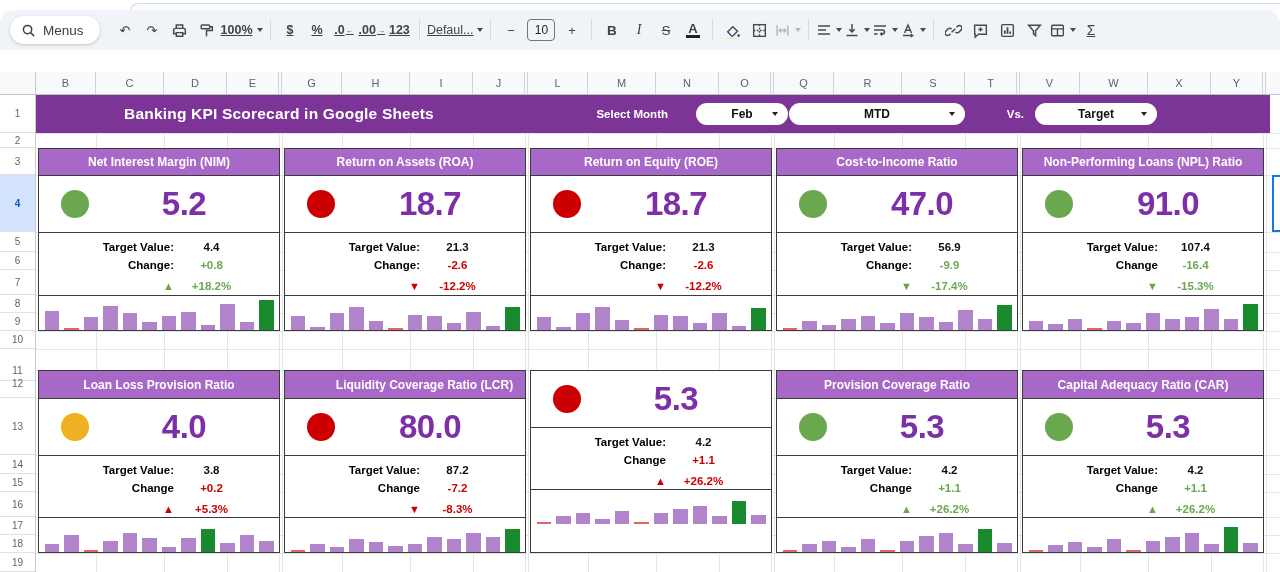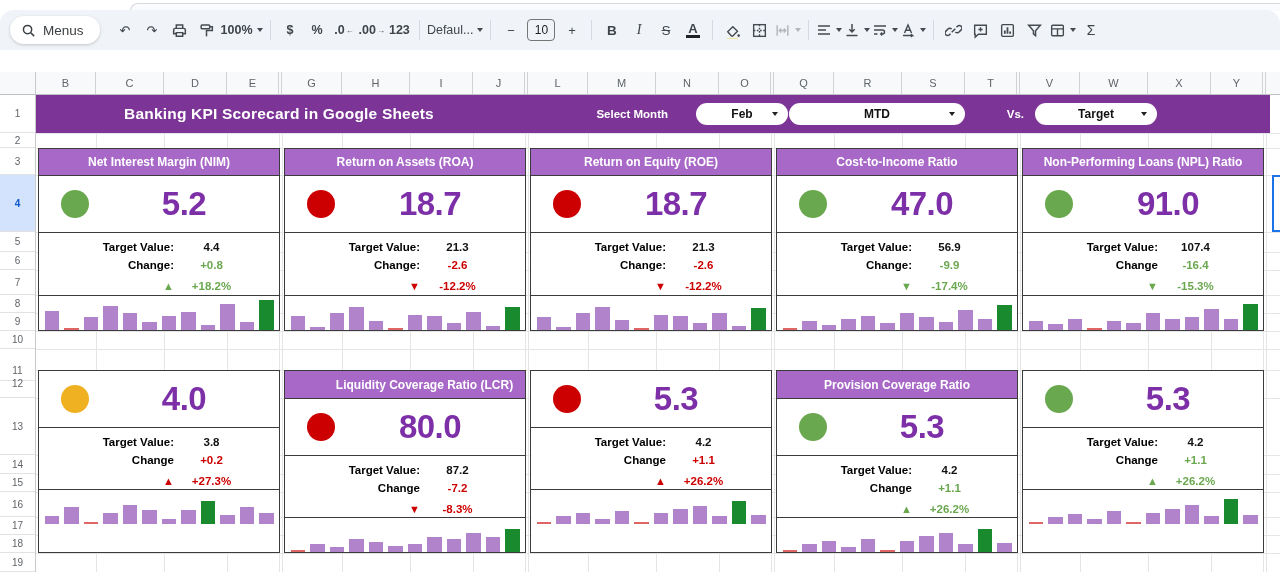--- a/index.html
+++ b/index.html
@@ -13,21 +13,21 @@
 
   
   .toolbar{position:absolute;left:0;top:10px;width:1280px;height:40px;background:#f0f4f9;
     border-radius:14px 14px 0 0;display:flex;align-items:center;padding-left:10px;box-sizing:border-box;}
   .menus-pill{background:#fff;border-radius:20px;height:28px;display:flex;align-items:center;gap:7px;
     padding:0 16px 0 11px;box-shadow:0 1px 3px rgba(60,64,67,.25);margin-right:12px;
     font-size:13.5px;color:#3c4043;cursor:pointer;}
   .ti{display:flex;align-items:center;justify-content:center;height:26px;min-width:25px;
     border-radius:4px;color:#3f4449;font-size:13px;margin:0 1px;cursor:pointer;white-space:nowrap;}
   .ti svg{display:block;}
-  .tb-txt{font-weight:bold;font-size:12.5px;}
+  .tb-txt{font-weight:bold;font-size:12.5px;text-decoration:underline;}
   .caret{width:0;height:0;border-left:3.5px solid transparent;border-right:3.5px solid transparent;
     border-top:4px solid #454a4f;margin-left:4px;}
   .caret.grey{border-top-color:#b4b8bc;}
   .divider{width:1px;height:20px;background:#d5dae0;margin:0 6px;}
   .fs-box{border:1px solid #747775;border-radius:4px;width:26px;height:20px;display:flex;
     align-items:center;justify-content:center;font-size:12px;color:#202124;margin:0 3px;}
   .b-bold{font-weight:bold;font-size:13.5px;}
   .b-italic{font-style:italic;font-family:"Liberation Serif",serif;font-size:14px;}
   .b-strike{text-decoration:line-through;font-size:13px;}
   .b-color{font-weight:bold;font-size:13px;border-bottom:3px solid #202124;line-height:13px;padding:0 2px;}
@@ -522,36 +522,37 @@
             <div class="bar" style="height: 7px; background: rgb(177, 131, 203);"></div>
             <div class="bar" style="height: 17px; background: rgb(177, 131, 203);"></div>
             <div class="bar" style="height: 11px; background: rgb(177, 131, 203);"></div>
             <div class="bar" style="height: 13px; background: rgb(177, 131, 203);"></div>
             <div class="bar" style="height: 21px; background: rgb(177, 131, 203);"></div>
             <div class="bar" style="height: 11px; background: rgb(177, 131, 203);"></div>
             <div class="bar" style="height: 26px; background: rgb(26, 138, 46);"></div>
           </div>
         </div>
         <div class="card" style="left: 2px; top: 275px;">
+          <div class="card-title" style="height: 28px;">Loan Loss Provision Ratio</div>
           <div class="card-value" style="height: 57px;">
             <div class="circle" style="background: rgb(239, 176, 34);"></div>
             <div class="value">4.0</div>
           </div>
           <div class="card-details" style="height: 62px;">
             <div class="d-row">
               <div class="d-label">Target Value:</div>
               <div class="d-val">3.8</div>
             </div>
             <div class="d-row">
               <div class="d-label">Change</div>
               <div class="d-val" style="color: rgb(204, 0, 0);">+0.2</div>
             </div>
             <div class="d-row trend">
               <div class="d-label d-tri" style="color: rgb(204, 0, 0);">▲</div>
-              <div class="d-val" style="color: rgb(204, 0, 0);">+27.3%</div>
+              <div class="d-val" style="color: rgb(204, 0, 0);">+5.3%</div>
             </div>
           </div>
           <div class="card-spark" style="height: 36px;">
             <div class="bar" style="height: 8px; background: rgb(177, 131, 203);"></div>
             <div class="bar" style="height: 17px; background: rgb(177, 131, 203);"></div>
             <div class="bar" style="height: 2px; background: rgb(224, 102, 102);"></div>
             <div class="bar" style="height: 11px; background: rgb(177, 131, 203);"></div>
             <div class="bar" style="height: 19px; background: rgb(177, 131, 203);"></div>
             <div class="bar" style="height: 14px; background: rgb(177, 131, 203);"></div>
             <div class="bar" style="height: 5px; background: rgb(177, 131, 203);"></div>
@@ -660,20 +661,21 @@
             <div class="bar" style="height: 2px; background: rgb(224, 102, 102);"></div>
             <div class="bar" style="height: 11px; background: rgb(177, 131, 203);"></div>
             <div class="bar" style="height: 16px; background: rgb(177, 131, 203);"></div>
             <div class="bar" style="height: 19px; background: rgb(177, 131, 203);"></div>
             <div class="bar" style="height: 8px; background: rgb(177, 131, 203);"></div>
             <div class="bar" style="height: 23px; background: rgb(26, 138, 46);"></div>
             <div class="bar" style="height: 9px; background: rgb(177, 131, 203);"></div>
           </div>
         </div>
         <div class="card" style="left: 986px; top: 275px;">
+          <div class="card-title" style="height: 28px;">Capital Adequacy Ratio (CAR)</div>
           <div class="card-value" style="height: 57px;">
             <div class="circle" style="background: rgb(106, 168, 79);"></div>
             <div class="value">5.3</div>
           </div>
           <div class="card-details" style="height: 62px;">
             <div class="d-row">
               <div class="d-label">Target Value:</div>
               <div class="d-val">4.2</div>
             </div>
             <div class="d-row">

